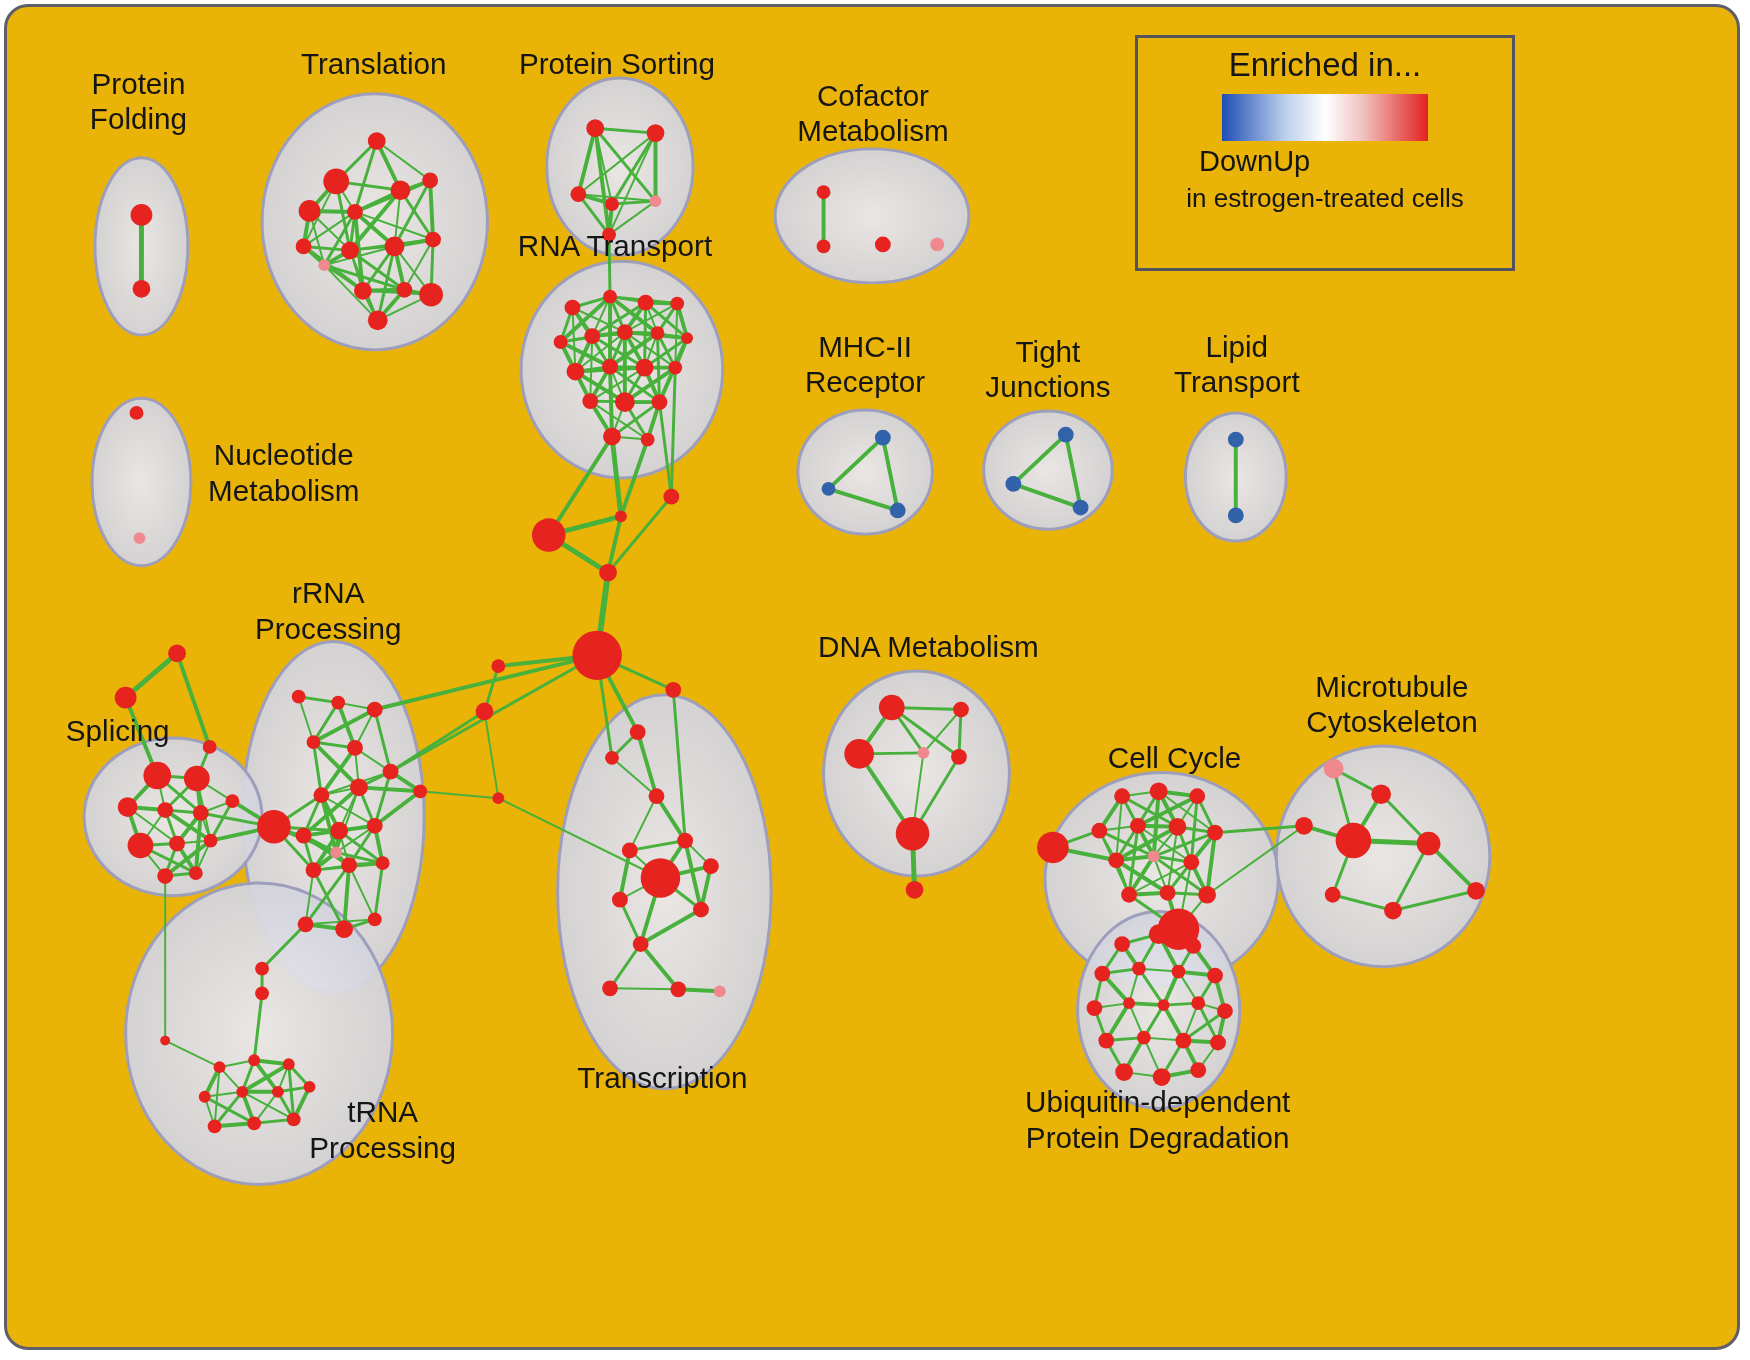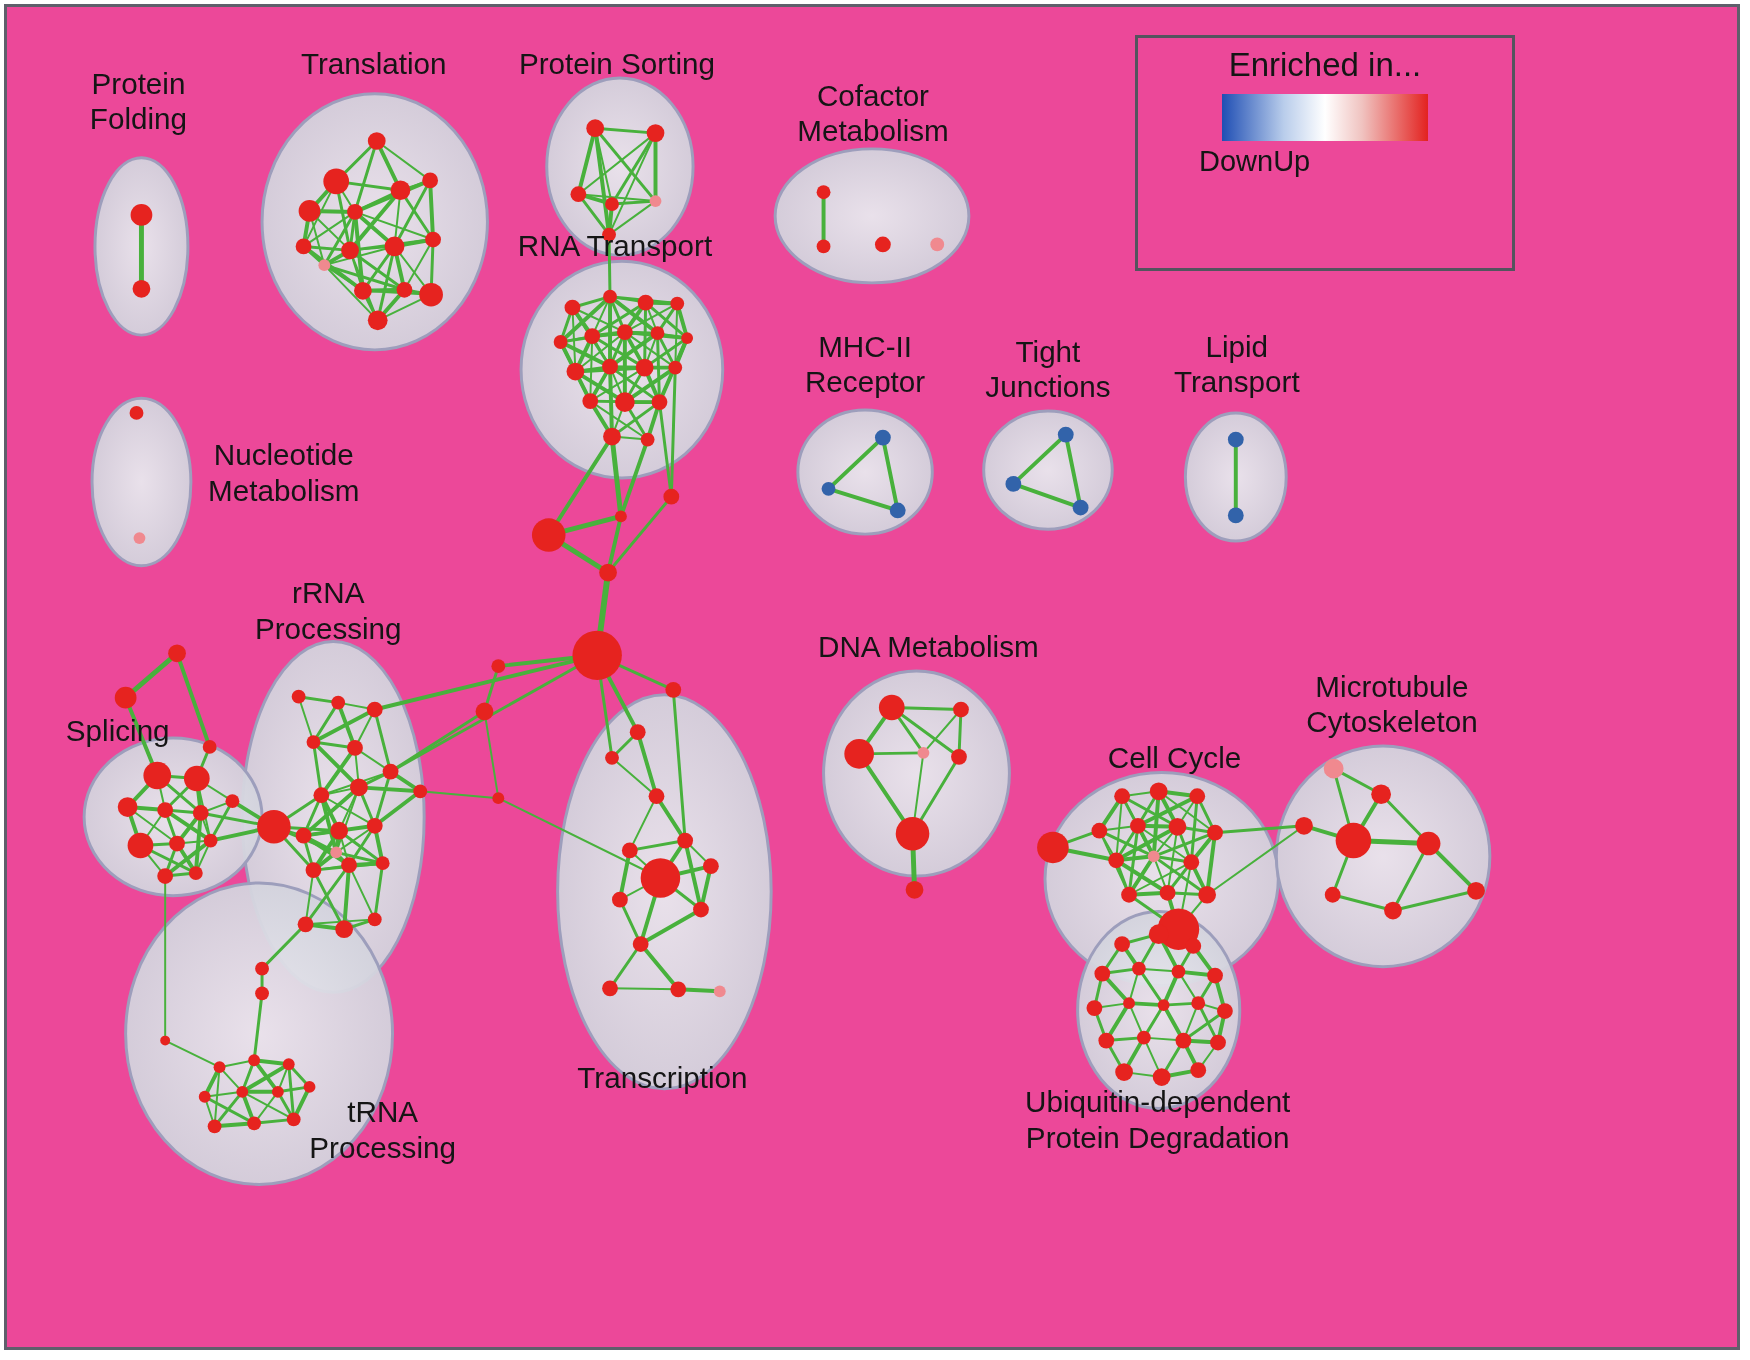--- a/index.html
+++ b/index.html
@@ -13,21 +13,21 @@
           text-align:center;font-family:"Liberation Sans",sans-serif;color:#151515;}
   .legend-title{font-size:33px;}
   .legend-bar{width:206px;height:47px;margin:10px auto 4px auto;}
   .legend-row{display:flex;justify-content:flex-start;width:252px;margin:2px auto 4px auto;font-size:29px;}
   .legend-cap{font-size:26px;line-height:33px;}
 </style>
 </head>
 <body>
 
 <div class="stage">
-  <div class="frame" style="background: #ec4899;">
+  <div class="frame" style="background: #eab308; border-radius: 24px;">
 
     <svg id="net" viewBox="0 0 1750 1360" preserveAspectRatio="none">
       <defs>
         <radialGradient id="cg">
           <stop offset="0%" stop-color="#e9e9ef"></stop>
           <stop offset="100%" stop-color="#d3d3dd"></stop>
         </radialGradient>
       </defs>
     <g>
           <ellipse cx="136" cy="243" rx="47" ry="90" fill="url(#cg)" fill-opacity="0.95" stroke="#9d9ebc" stroke-width="3"></ellipse>
@@ -699,16 +699,17 @@
         </g>
       </svg>
 
     <div class="legend">
       <div class="legend-title">Enriched in...</div>
       <div class="legend-bar" style="background: linear-gradient(90deg, rgb(31, 78, 180) 0%, rgb(185, 205, 235) 30%, rgb(255, 255, 255) 50%, rgb(240, 195, 192) 68%, rgb(227, 34, 32) 100%);"></div>
       <div class="legend-row">
         <span>Down</span>
         <span>Up</span>
       </div>
+      <div class="legend-cap">in estrogen-treated cells</div>
     </div>
 
   </div>
 </div>
 
 </body></html>

